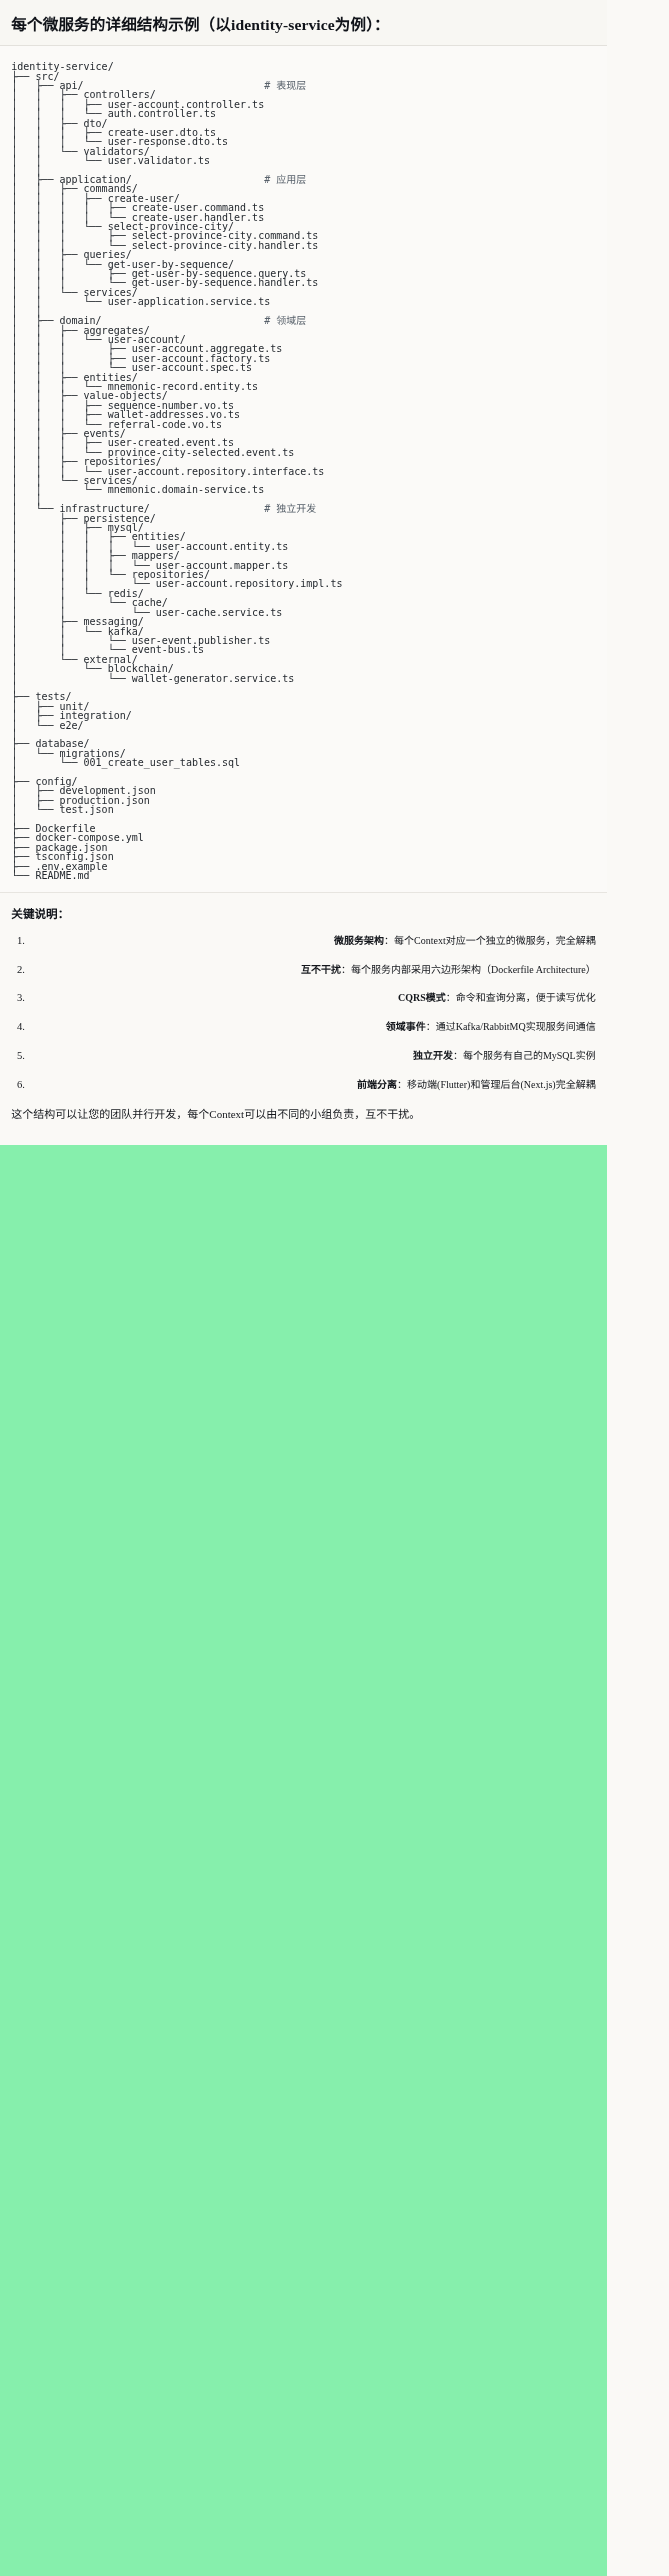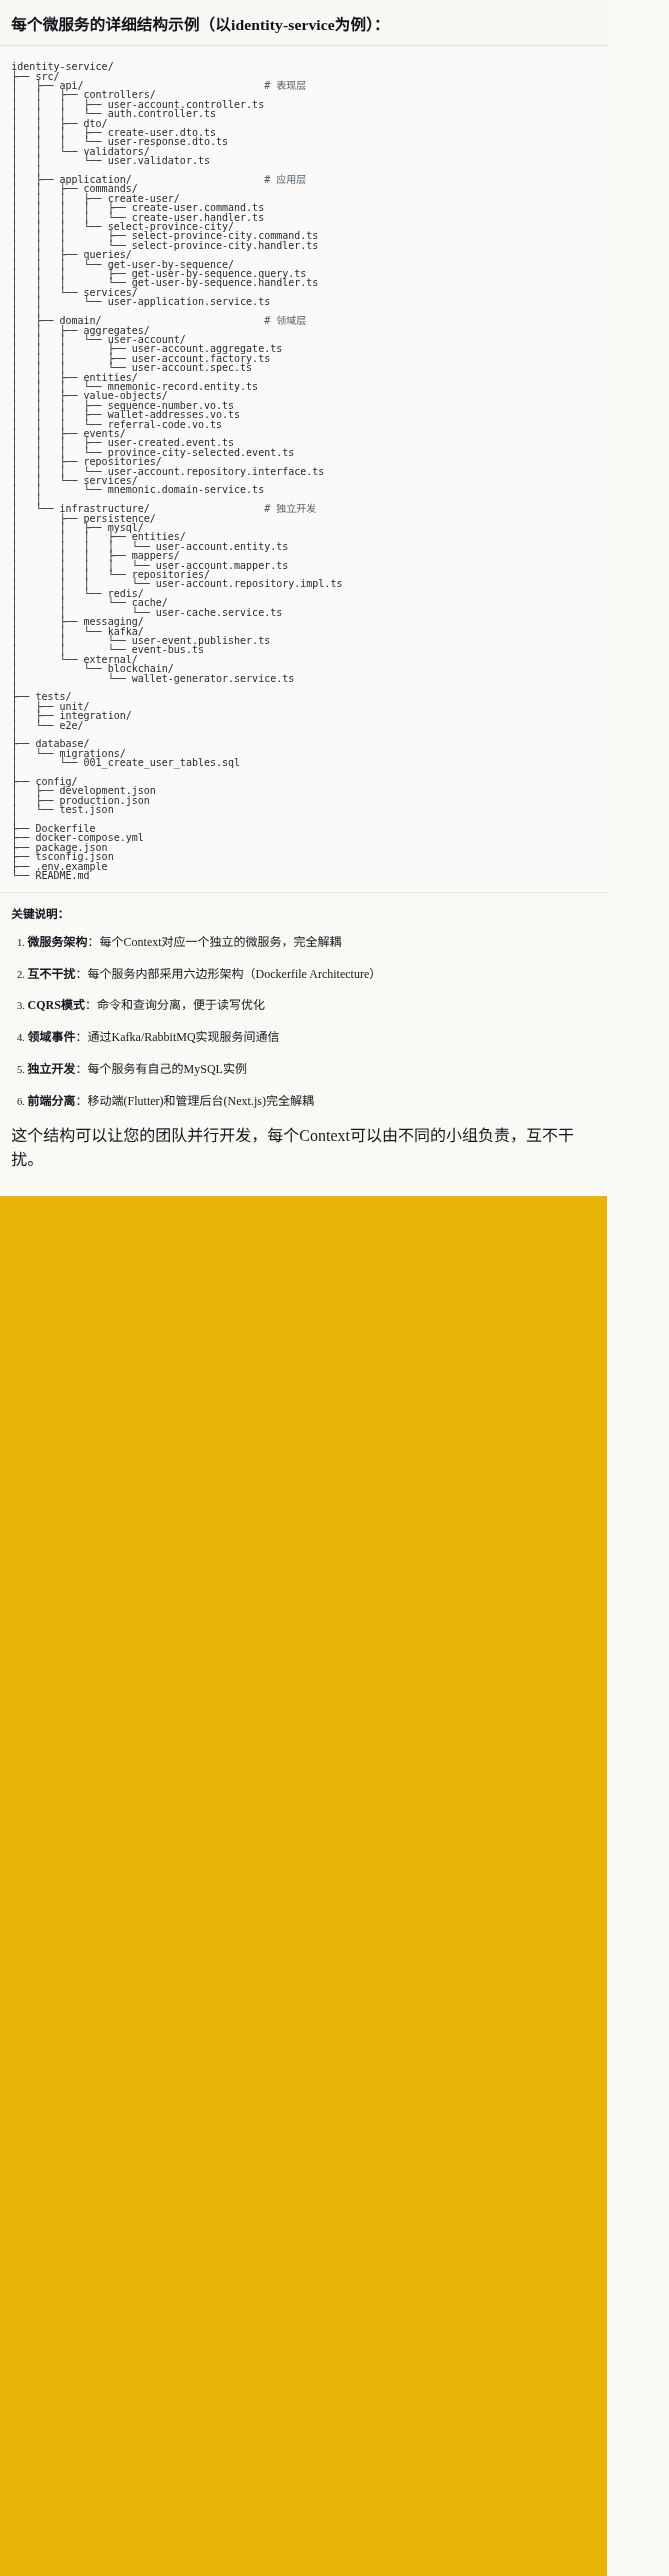--- a/index.html
+++ b/index.html
@@ -11,21 +11,21 @@
   }
   body {
     width: 669px;
     font-family: "Liberation Serif", "DejaVu Serif", serif;
     color: #1f2328;
     -webkit-font-smoothing: antialiased;
   }
   .page {
     width: 607px;
     min-height: 2576px;
-    background: #eab308;
+    background: #86efac;
     position: relative;
     display: flex;
     flex-direction: column;
   }
 
   
   .doc-header {
     padding: 13.8px 11.3px 10px 11.3px;
     background: #f8f7f3;
     border-bottom: 0.6px solid #e3e1dc;
@@ -70,33 +70,34 @@
     color: #101319;
     margin: 8.8px 0 10px 0;
     line-height: 1.4;
   }
   ol.kp-list {
     margin: 0 0 0 0;
     padding: 0 0 0 16.3px;
     list-style: decimal;
   }
   ol.kp-list > li {
-    font-size: 12px;
+    font-size: 10px;
     line-height: 1.5;
     margin: 0 0 13.8px 0;
     color: #14171c;
+    text-align: right;
   }
   ol.kp-list > li::marker { font-size: 10.6px; }
   .kp-term {
     font-weight: bold;
   }
   .kp-desc { font-weight: normal; }
 
   .closing {
-    font-size: 16px;
+    font-size: 11px;
     line-height: 1.55;
     color: #14171c;
     margin: 10px 0 16.3px 0;
   }
 </style>
 </head>
 <body>
 
 <div class="page">
 

